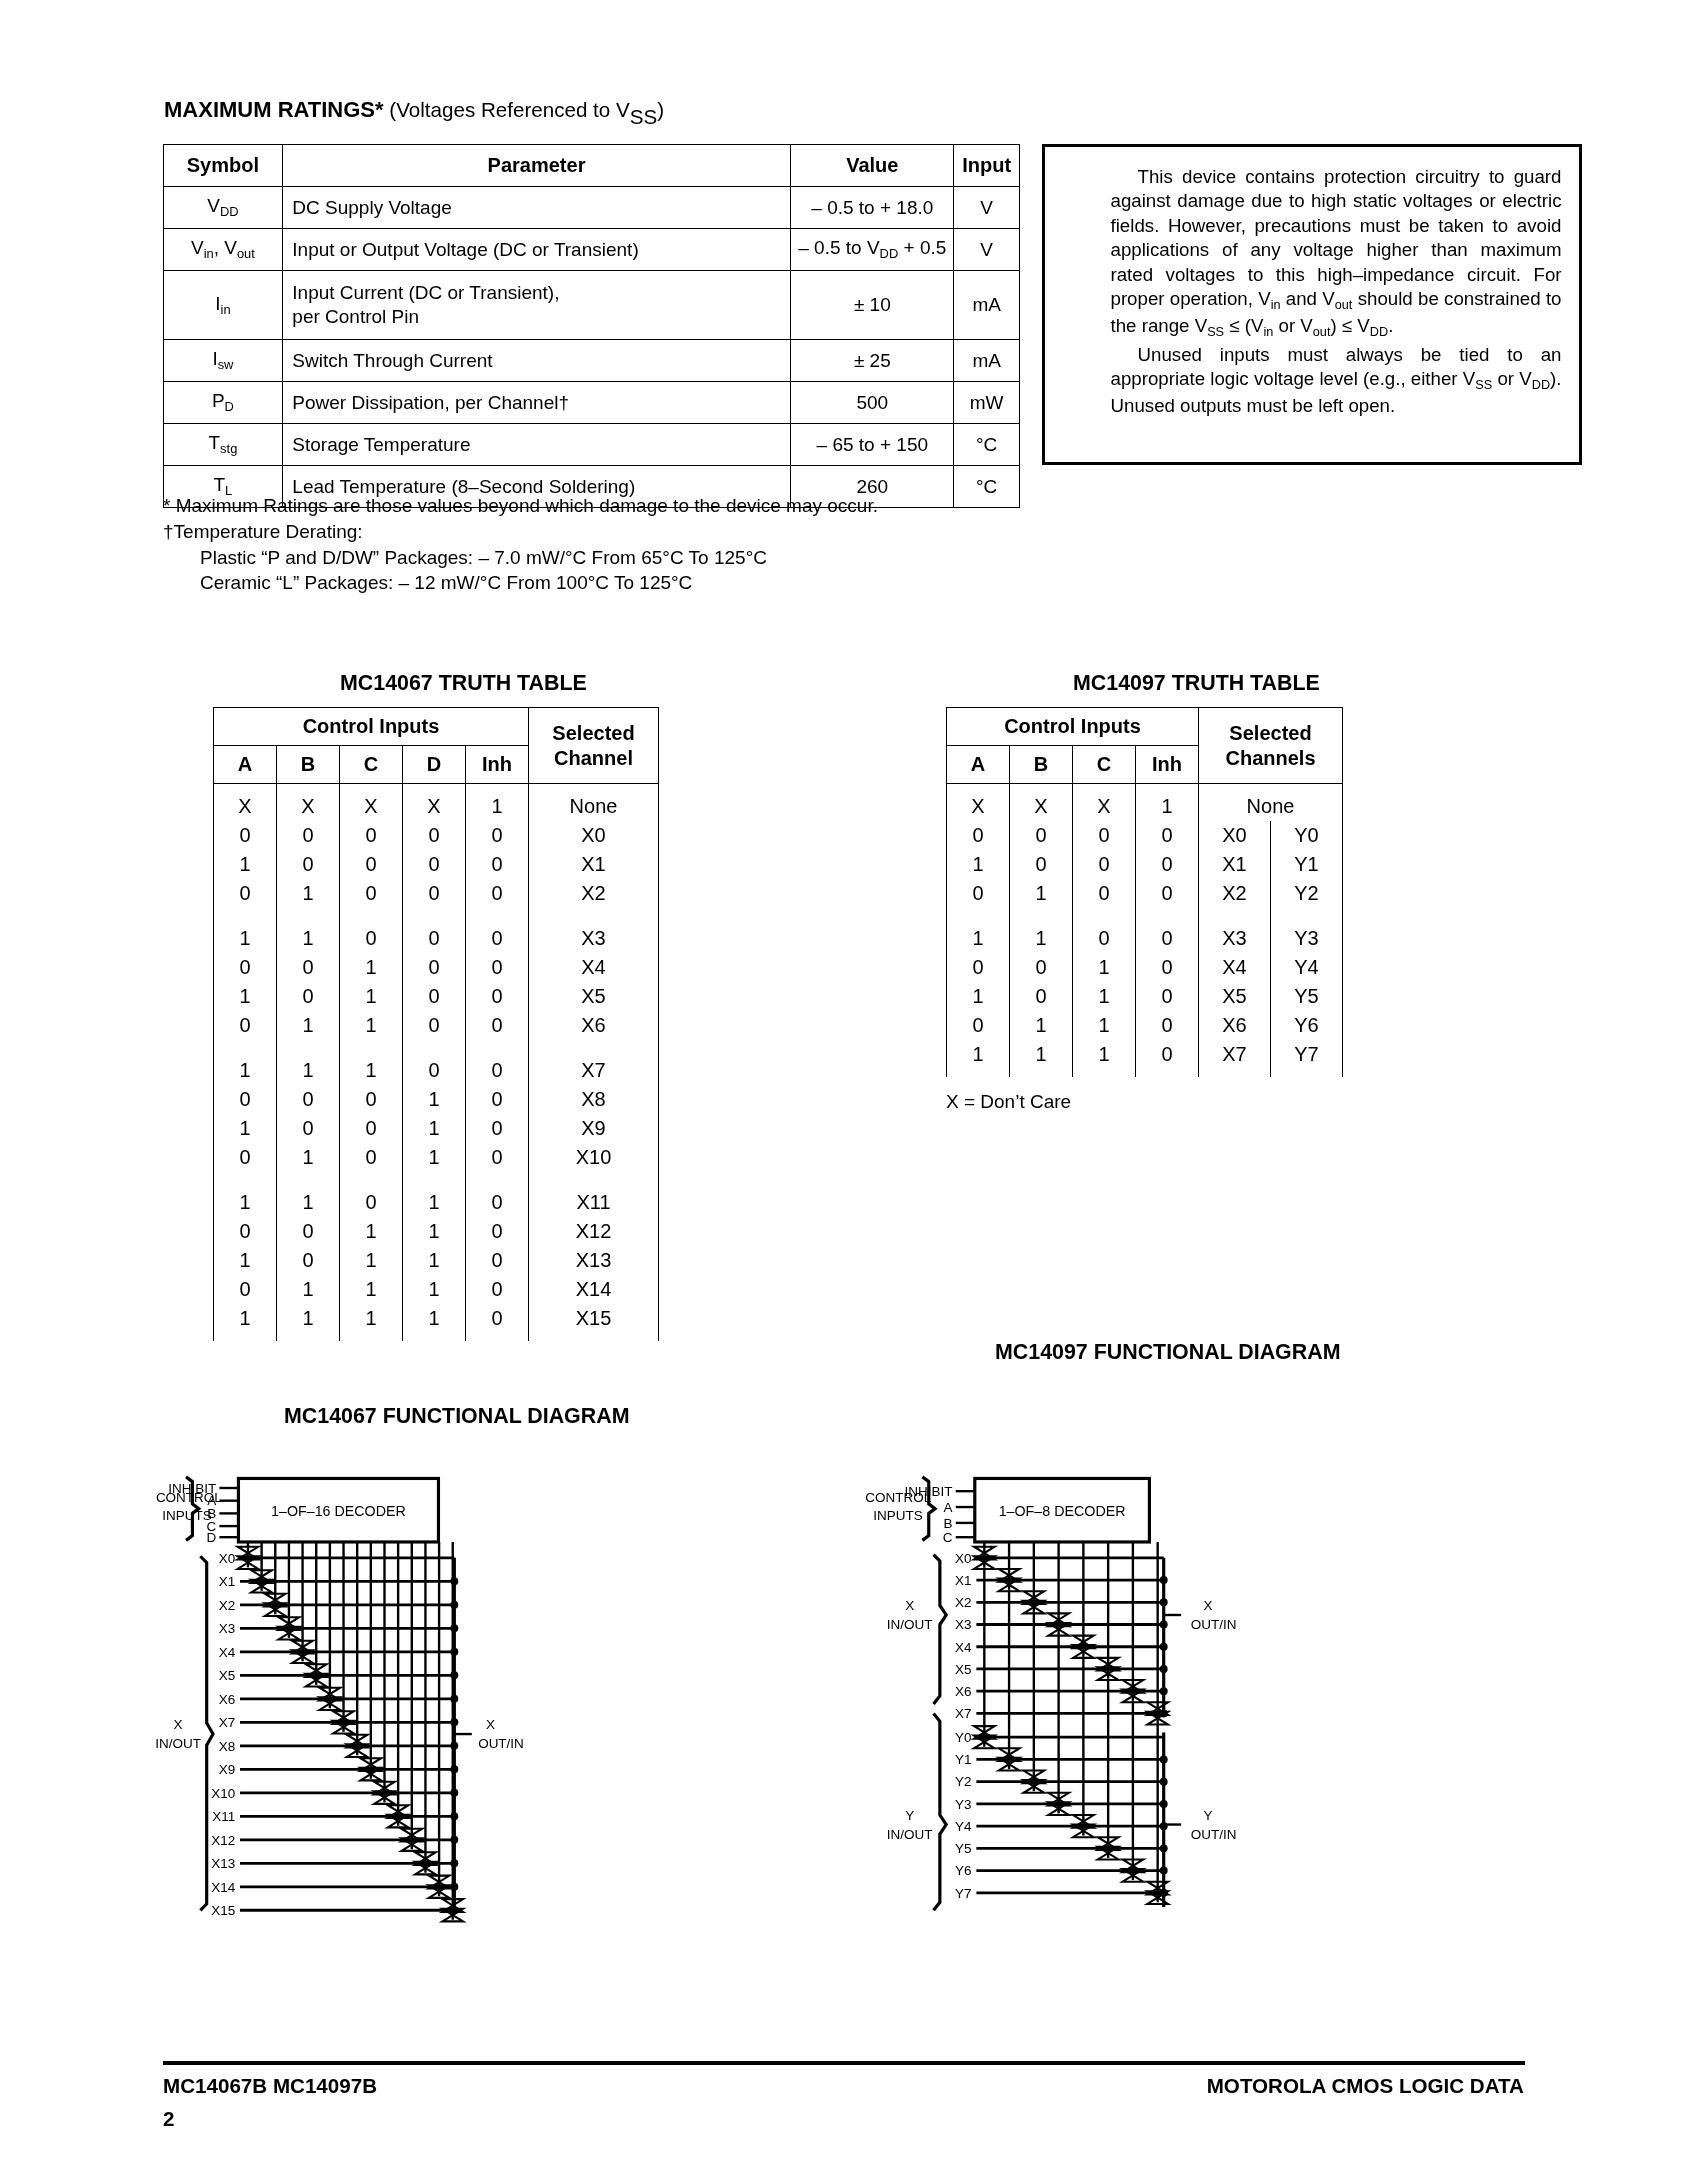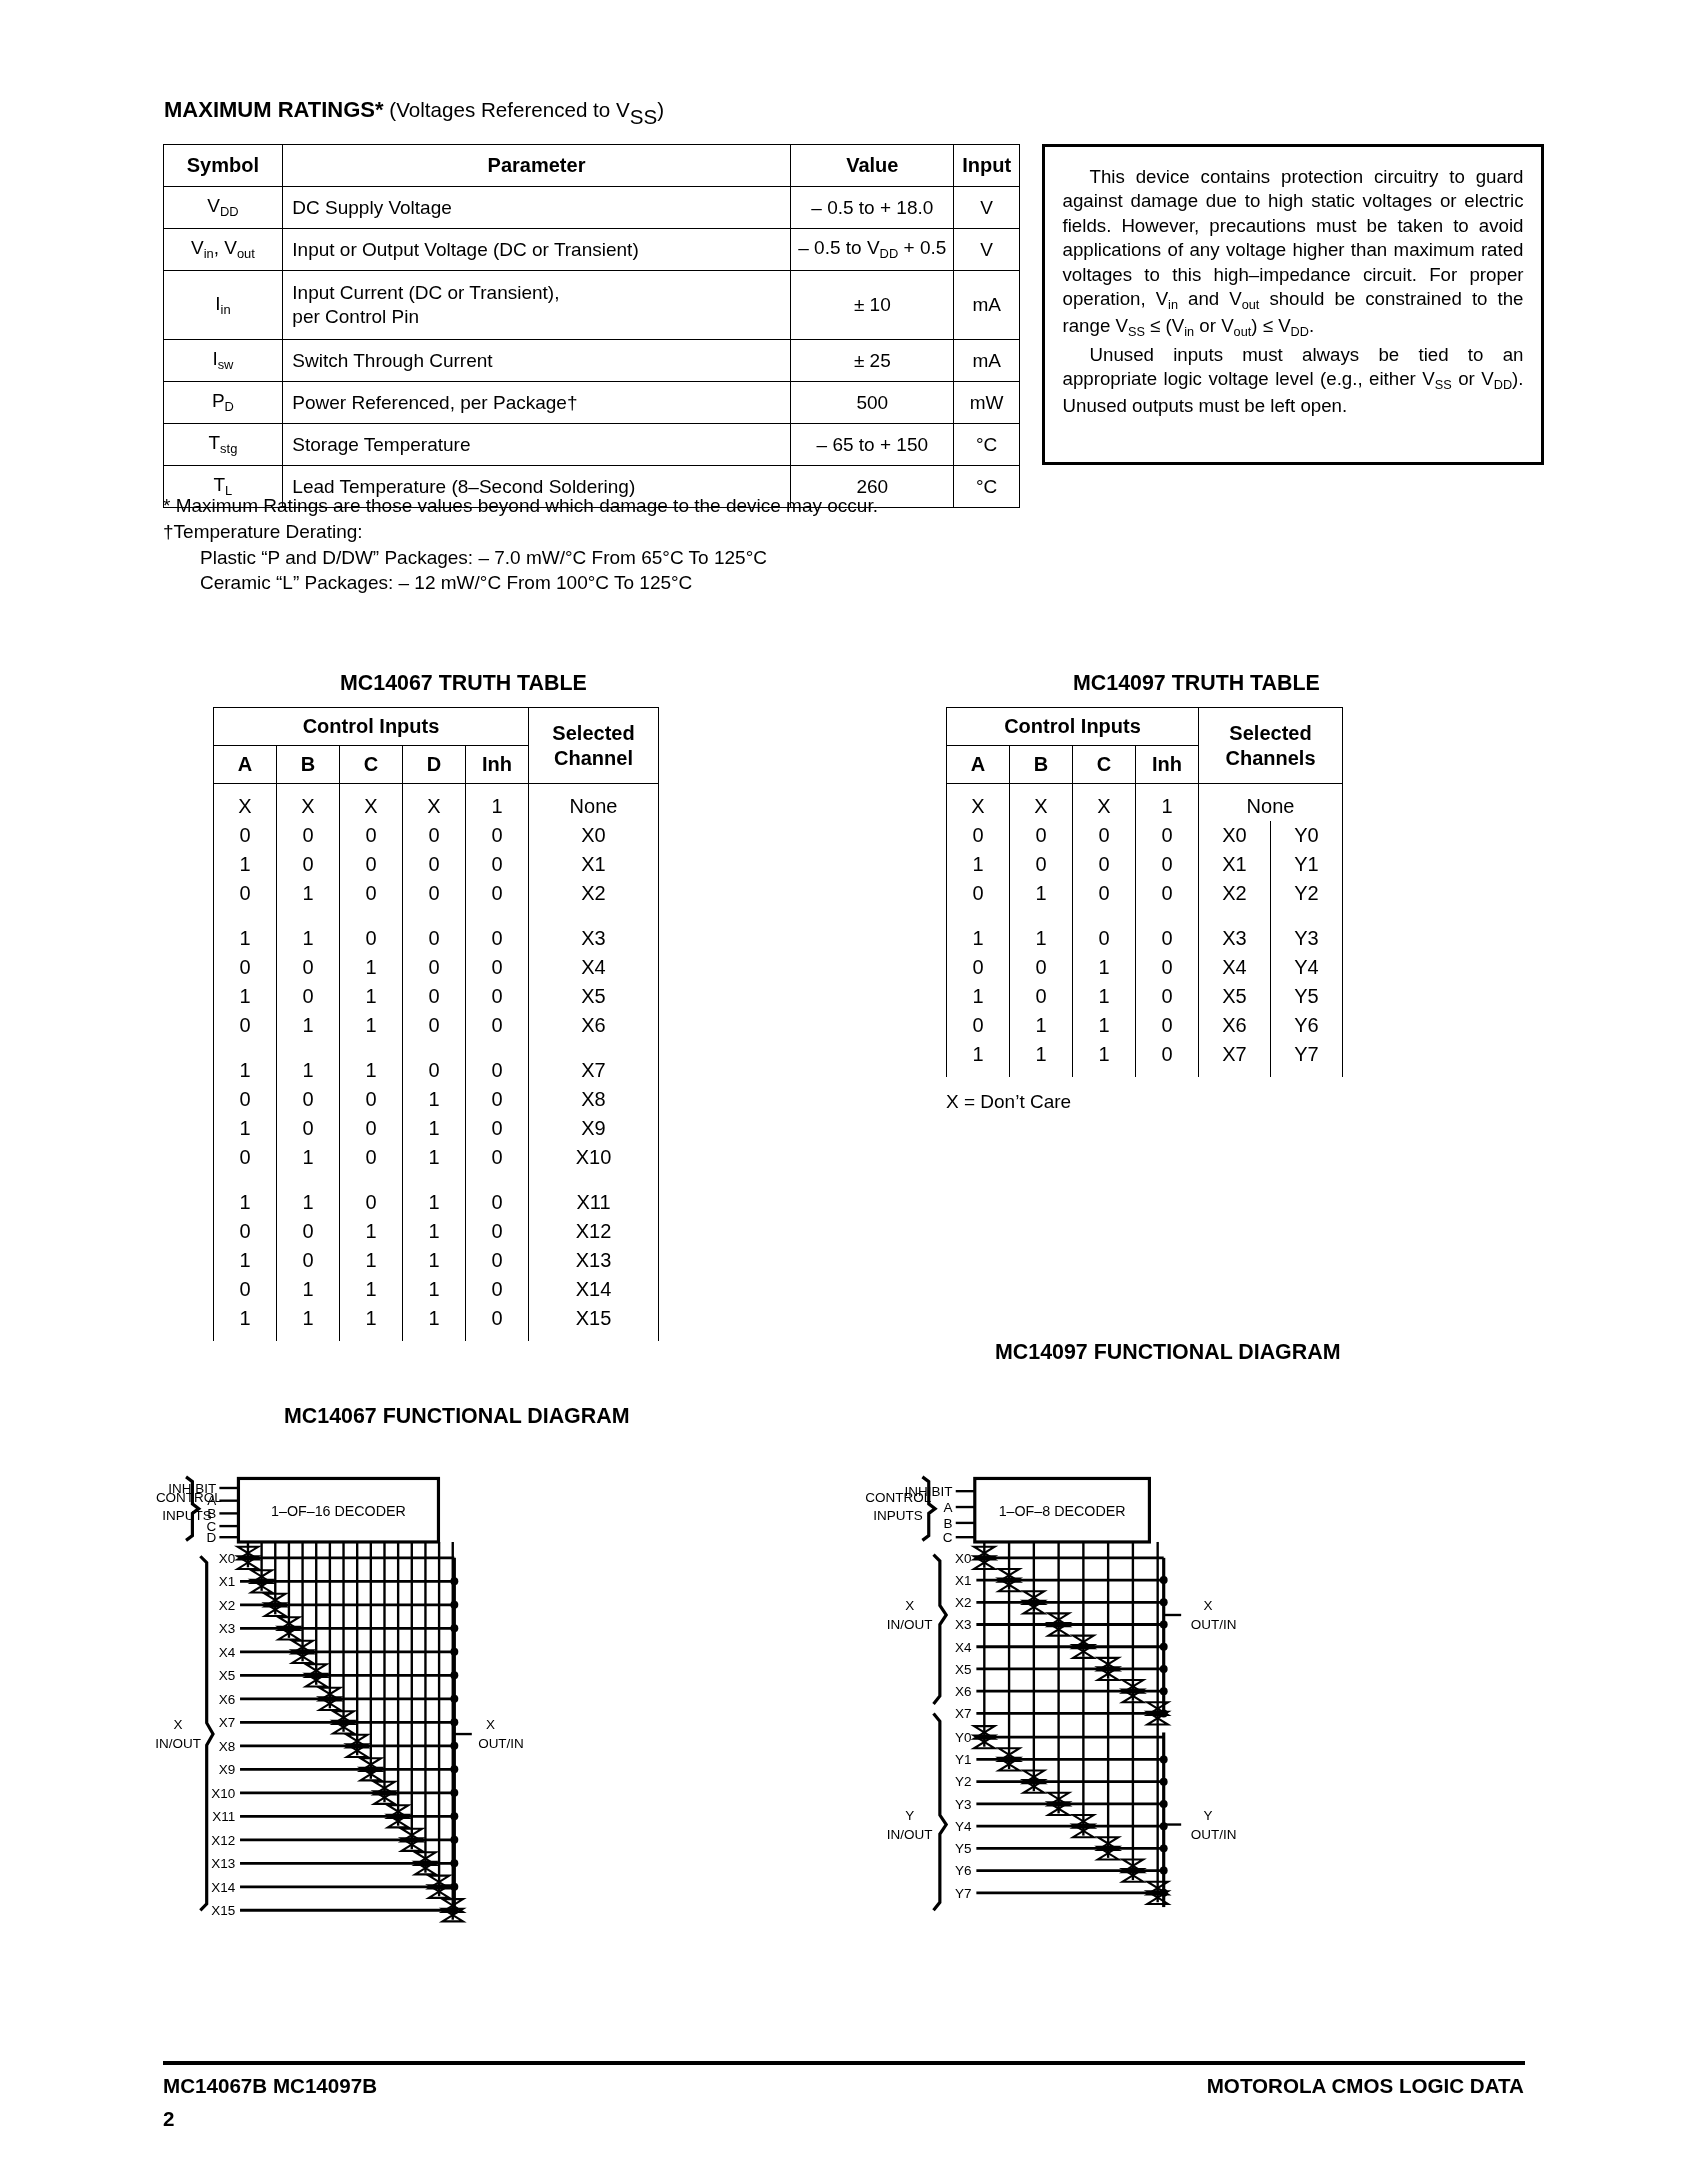--- a/index.html
+++ b/index.html
@@ -20,21 +20,21 @@
   #mr-table thead th{font-weight:bold;text-align:center;height:41px;font-size:20px;}
   #mr-table td{height:41px;vertical-align:middle;}
   .c-sym{width:119px;text-align:center;}
   .c-par{width:508px;text-align:left;padding-left:9.5px !important;}
   .c-val{width:165px;text-align:center;}
   .c-unit{width:65px;text-align:center;}
   .tall{height:68px !important;}
   .par2{line-height:1.25;}
 
   
-  #esd-box{position:absolute;left:1042px;top:144px;width:502px;height:321px;border:3.2px solid #000;box-sizing:border-box;}
+  #esd-box{position:absolute;left:1042px;top:144px;width:540px;height:321px;border:3.2px solid #000;box-sizing:border-box;padding-left:48px;}
   #esd-inner{padding:17.5px 17.5px 8px 17.5px;font-size:18.7px;line-height:1.315;text-align:justify;}
   #esd-inner p{margin:0;}
   #esd-inner p.p2{margin-top:1.6px;text-indent:27px;}
   #esd-inner p.p1{text-indent:27px;}
 
   
   #mr-notes{position:absolute;left:163px;top:493px;font-size:19px;line-height:1.36;}
   #mr-notes .indent{padding-left:37px;}
 
   
@@ -116,21 +116,21 @@
         <td class="c-unit tall">mA</td>
       </tr>
       <tr>
         <td class="c-sym"><span>I</span><span class="sub">sw</span></td>
         <td class="c-par">Switch Through Current</td>
         <td class="c-val">± 25</td>
         <td class="c-unit">mA</td>
       </tr>
       <tr>
         <td class="c-sym"><span>P</span><span class="sub">D</span></td>
-        <td class="c-par">Power Referenced, per Package†</td>
+        <td class="c-par">Power Dissipation, per Channel†</td>
         <td class="c-val">500</td>
         <td class="c-unit">mW</td>
       </tr>
       <tr>
         <td class="c-sym"><span>T</span><span class="sub">stg</span></td>
         <td class="c-par">Storage Temperature</td>
         <td class="c-val">– 65 to + 150</td>
         <td class="c-unit">°C</td>
       </tr>
       <tr>

